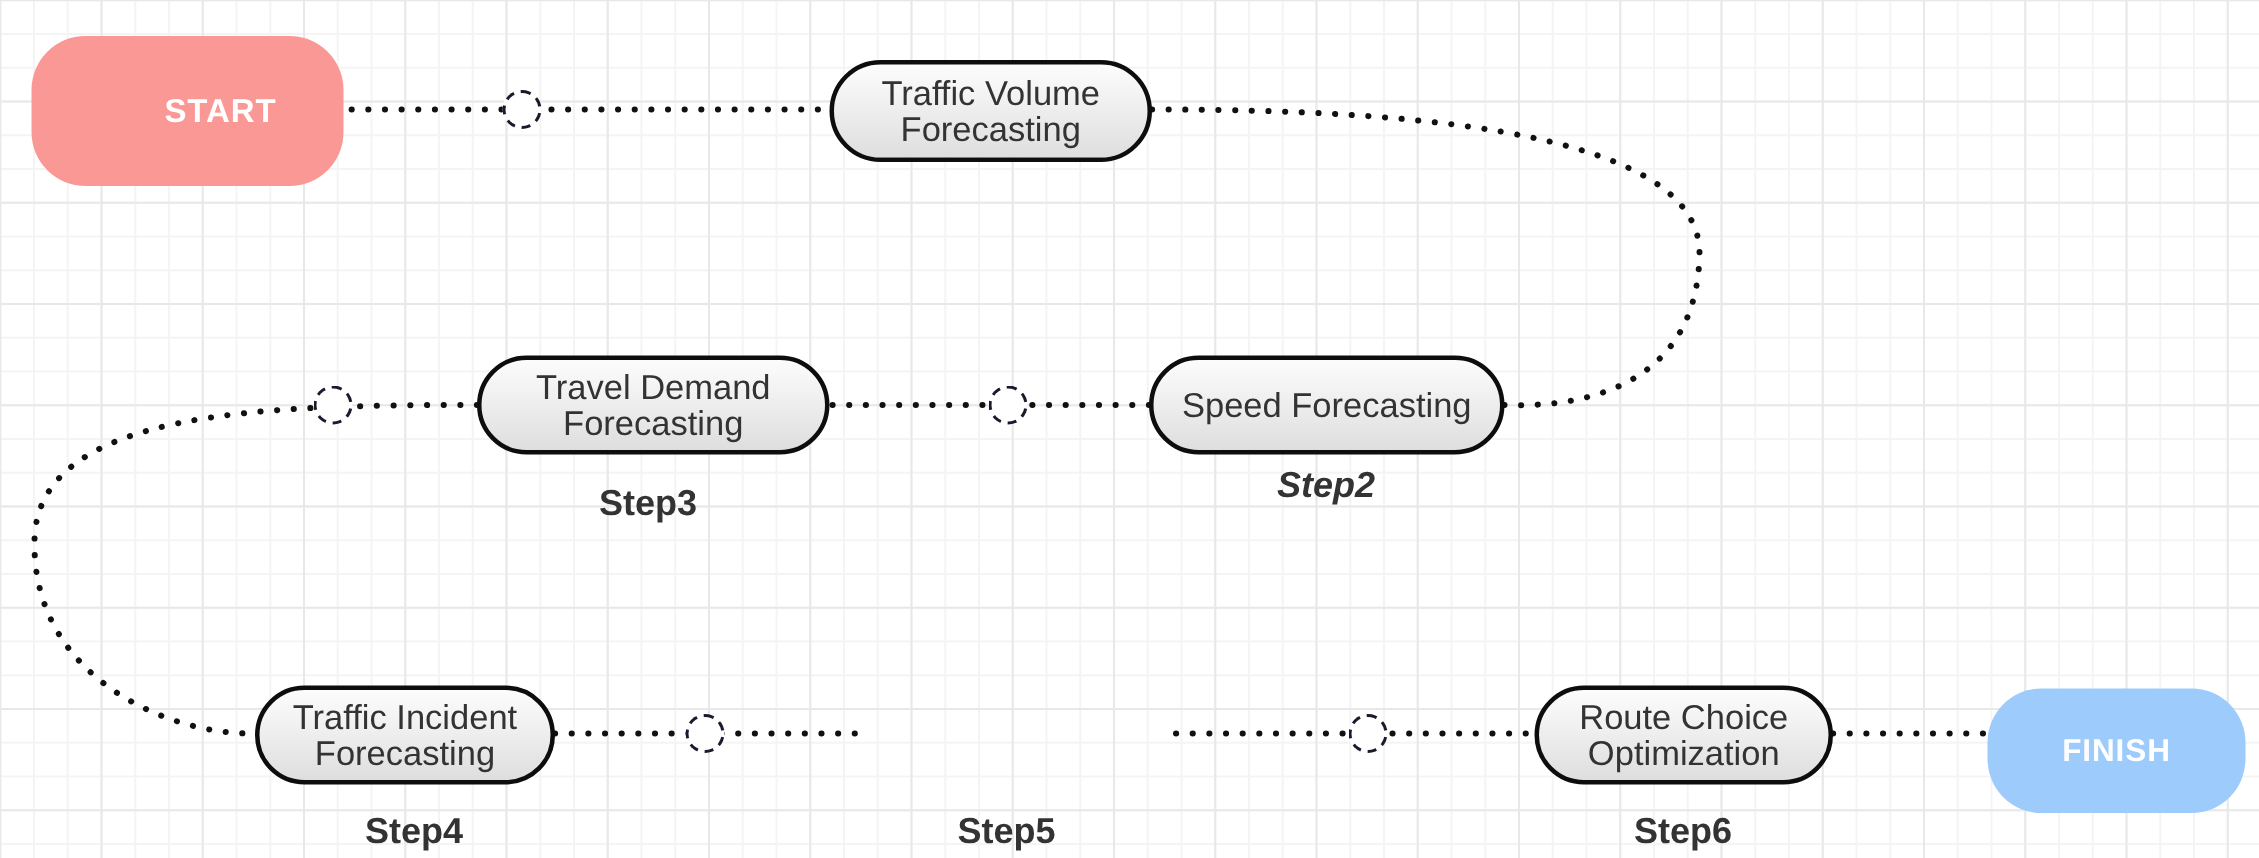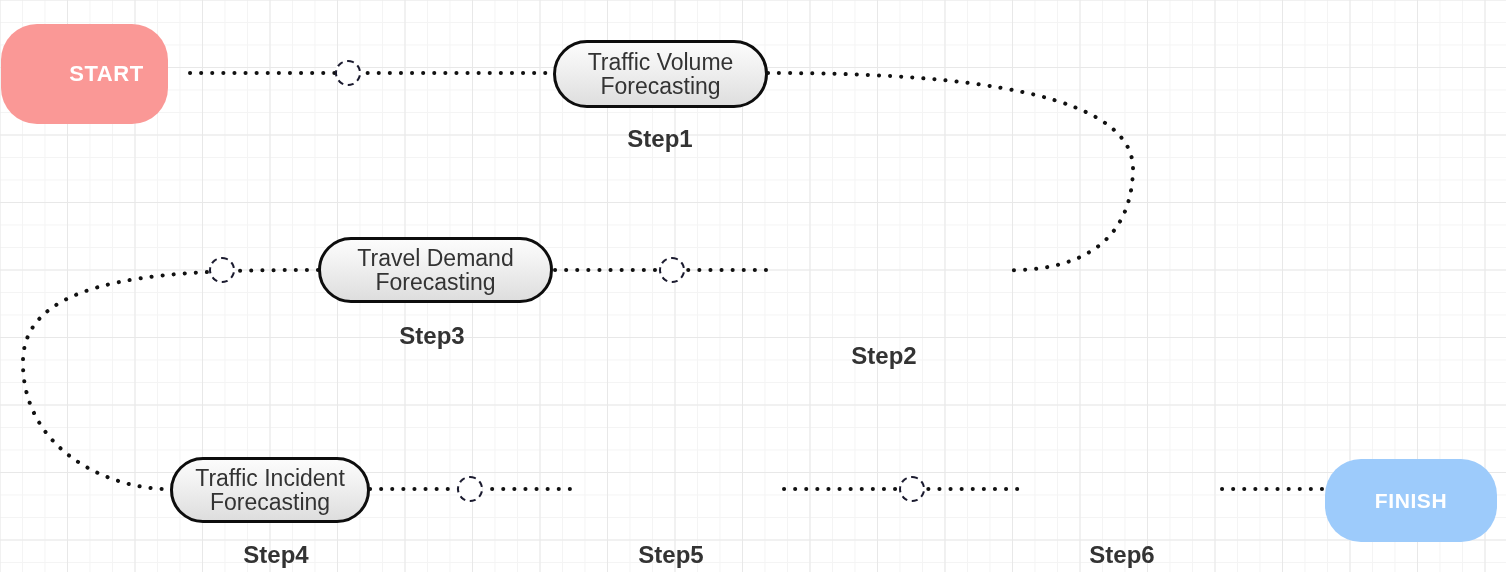--- a/index.html
+++ b/index.html
@@ -85,47 +85,52 @@
         <path d="M 190 73 L 553 73"></path>
         <path d="M 768 73 C 900 73 1135 80 1133 170 C 1131 255 1060 272 1003 270"></path>
         <path d="M 766 270 L 553 270"></path>
         <path d="M 318 270 C 180 270 25 272 23 360 C 21 450 110 490 170 489"></path>
         <path d="M 370 489 L 572 489"></path>
         <path d="M 784 489 L 1023 489"></path>
         <path d="M 1222 489 L 1325 489"></path>
       </g>
   </svg>
 
-  <div class="node terminal" id="n-start" style="left: 1px; top: 24px; width: 167px; height: 100px; background: rgb(250, 152, 150); font-size: 22px; padding-left: 44px;">
+  <div class="node terminal" id="n-start" style="left: 21px; top: 24px; width: 208px; height: 100px; background: rgb(250, 152, 150); font-size: 22px; padding-left: 44px;">
     <span class="node-label">START</span>
   </div>
 
   <div class="node terminal" id="n-finish" style="left: 1325px; top: 459px; width: 172px; height: 83px; background: rgb(157, 203, 251); font-size: 21px;">
     <span class="node-label">FINISH</span>
   </div>
 
   <div class="node process" id="n-step1" style="left: 553px; top: 40px; width: 215px; height: 68px;">
     <span class="node-label"><span>Traffic Volume</span><br><span>Forecasting</span></span>
   </div>
-  <div class="step-label" id="s-step1" style="left: 560px; top: 125px; width: 200px;">Step1</div>
 
   <div class="node process" id="n-step3" style="left: 318px; top: 237px; width: 235px; height: 66px;">
     <span class="node-label"><span>Travel Demand</span><br><span>Forecasting</span></span>
   </div>
   <div class="step-label" id="s-step3" style="left: 332px; top: 322px; width: 200px;">Step3</div>
 
-  <div class="step-label" id="s-step2" style="left: 784px; top: 342px; width: 200px;">Step2</div>
+  <div class="node process" id="n-step2" style="left: 766px; top: 237px; width: 237px; height: 66px;">
+    <span class="node-label">Speed Forecasting</span>
+  </div>
+  <div class="step-label" id="s-step2" style="left: 784px; top: 310px; width: 200px; font-style: italic;">Step2</div>
 
   <div class="node process" id="n-step4" style="left: 170px; top: 457px; width: 200px; height: 66px;">
     <span class="node-label"><span>Traffic Incident</span><br><span>Forecasting</span></span>
   </div>
   <div class="step-label" id="s-step4" style="left: 176px; top: 541px; width: 200px;">Step4</div>
 
   <div class="step-label" id="s-step5" style="left: 571px; top: 541px; width: 200px;">Step5</div>
 
+  <div class="node process" id="n-step6" style="left: 1023px; top: 457px; width: 199px; height: 66px;">
+    <span class="node-label"><span>Route Choice</span><br><span>Optimization</span></span>
+  </div>
   <div class="step-label" id="s-step6" style="left: 1022px; top: 541px; width: 200px;">Step6</div>
 
   <div id="junctions">
       <div class="jp-circle" style="left: 335px; top: 60px;"></div>
       <div class="jp-circle" style="left: 659px; top: 257px;"></div>
       <div class="jp-circle" style="left: 209px; top: 257px;"></div>
       <div class="jp-circle" style="left: 457px; top: 476px;"></div>
       <div class="jp-circle" style="left: 899px; top: 476px;"></div>
     </div>
 

